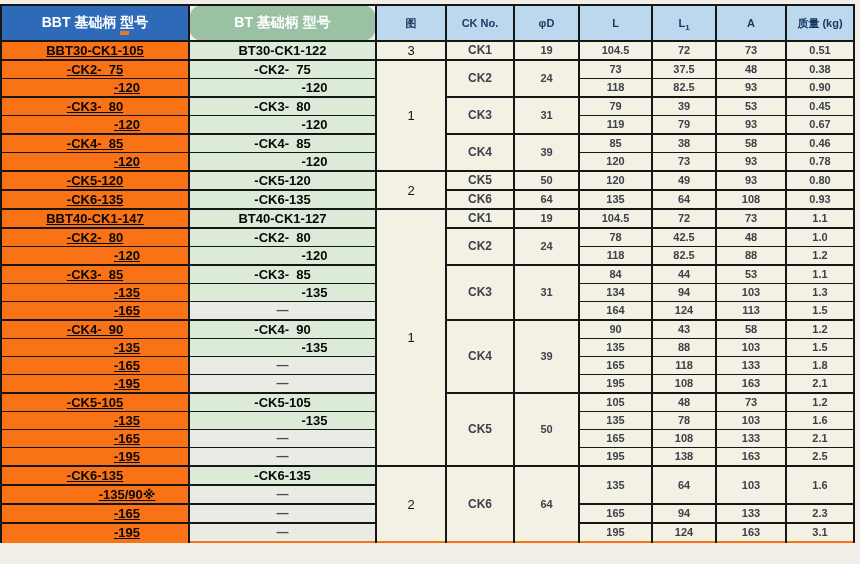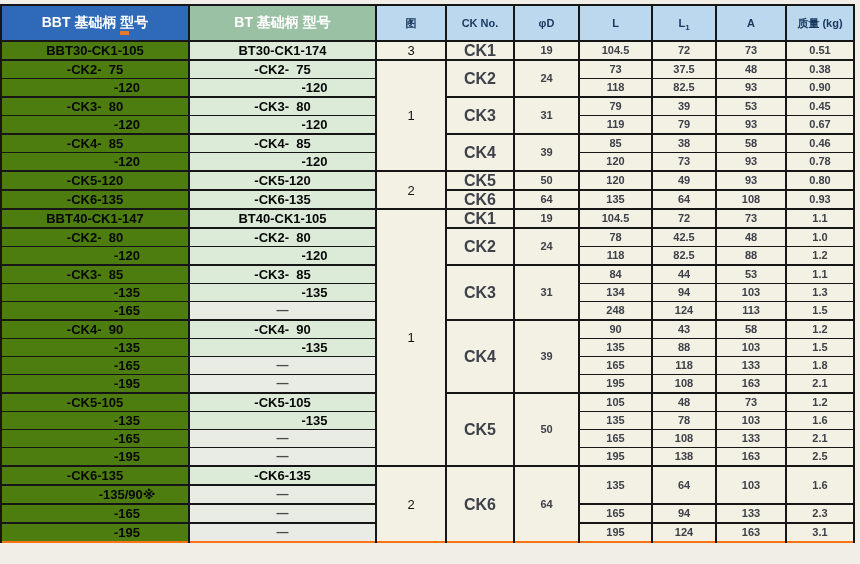--- a/index.html
+++ b/index.html
@@ -26,38 +26,38 @@
     white-space:pre;
     text-align:center;
   }
   thead th{
     height:34px;
     border-top-width:2px;
     border-bottom-width:2px;
     font-weight:bold;
   }
   .th-bbt{background:#2e6ab8;color:#ffffff;font-size:14px;position:relative;}
-  .th-bt{background:#9ac1a4;color:#ffffff;font-size:14px;}
+  .th-bt{background:#9ac1a4;color:#ffffff;font-size:14px;border-radius:14px;}
   .th-small{background:#bcd8ee;color:#17375e;font-size:11px;}
   .th-small sub{font-size:8px;line-height:0;}
   td{
     height:17px;
     line-height:17px;
     font-size:11px;
     font-weight:bold;
     color:#3e4149;
     background:#f3f0e4;
   }
   tr.gs td{border-top-width:2px;}
-  td.bbt{background:#4d7c0f;color:#070707;font-size:13px;}
+  td.bbt{background:#f97316;color:#070707;font-size:13px;text-decoration:underline;}
   td.bt{background:#dcead8;color:#070707;font-size:13px;}
   td.dash{background:#e9ece5;color:#4a4a4a;font-size:12px;}
   td.sub{padding-left:64px;}
   td.col-fig{font-size:13px;font-weight:normal;color:#141414;}
-  td.col-ck{font-size:16px;margin-top:24px;}
+  td.col-ck{font-size:12px;margin-top:24px;}
   .artifact{position:absolute;left:118px;bottom:5px;width:9px;height:4px;background:#e57a2a;}
 </style>
 </head>
 <body>
 
 <div class="page">
   <table class="spec">
     <colgroup>
       <col style="width:188px">
         <col style="width:187px">
@@ -78,21 +78,21 @@
         <th class="th-small">φD</th>
         <th class="th-small">L</th>
         <th class="th-small"><span>L</span><sub>1</sub></th>
         <th class="th-small">A</th>
         <th class="th-small">质量 (kg)</th>
       </tr>
     </thead>
     <tbody id="tbody">
         <tr class="gs">
           <td class="col-bbt bbt">BBT30-CK1-105</td>
-          <td class="col-bt bt">BT30-CK1-174</td>
+          <td class="col-bt bt">BT30-CK1-122</td>
           <td class="col-fig">3</td>
           <td class="col-ck">CK1</td>
           <td class="col-d">19</td>
           <td class="col-l">104.5</td>
           <td class="col-l1">72</td>
           <td class="col-a">73</td>
           <td class="col-mass">0.51</td>
         </tr>
         <tr class="gs">
           <td class="col-bbt bbt">-CK2-  75</td>
@@ -165,21 +165,21 @@
           <td class="col-bt bt">-CK6-135</td>
           <td class="col-ck">CK6</td>
           <td class="col-d">64</td>
           <td class="col-l">135</td>
           <td class="col-l1">64</td>
           <td class="col-a">108</td>
           <td class="col-mass">0.93</td>
         </tr>
         <tr class="gs">
           <td class="col-bbt bbt">BBT40-CK1-147</td>
-          <td class="col-bt bt">BT40-CK1-105</td>
+          <td class="col-bt bt">BT40-CK1-127</td>
           <td class="col-fig" rowspan="14">1</td>
           <td class="col-ck">CK1</td>
           <td class="col-d">19</td>
           <td class="col-l">104.5</td>
           <td class="col-l1">72</td>
           <td class="col-a">73</td>
           <td class="col-mass">1.1</td>
         </tr>
         <tr class="gs">
           <td class="col-bbt bbt">-CK2-  80</td>
@@ -213,21 +213,21 @@
           <td class="col-bbt bbt sub">-135</td>
           <td class="col-bt bt sub">-135</td>
           <td class="col-l">134</td>
           <td class="col-l1">94</td>
           <td class="col-a">103</td>
           <td class="col-mass">1.3</td>
         </tr>
         <tr>
           <td class="col-bbt bbt sub">-165</td>
           <td class="col-bt bt dash">—</td>
-          <td class="col-l">248</td>
+          <td class="col-l">164</td>
           <td class="col-l1">124</td>
           <td class="col-a">113</td>
           <td class="col-mass">1.5</td>
         </tr>
         <tr class="gs">
           <td class="col-bbt bbt">-CK4-  90</td>
           <td class="col-bt bt">-CK4-  90</td>
           <td class="col-ck" rowspan="4">CK4</td>
           <td class="col-d" rowspan="4">39</td>
           <td class="col-l">90</td>

